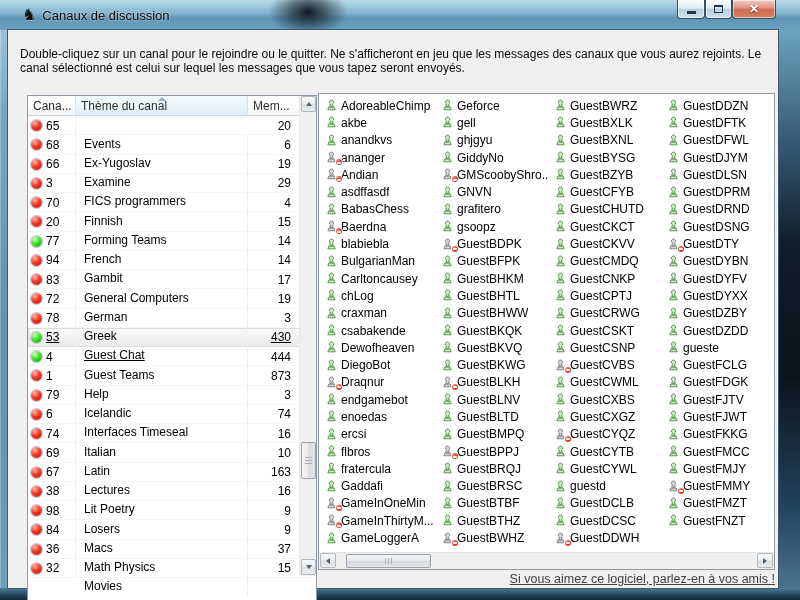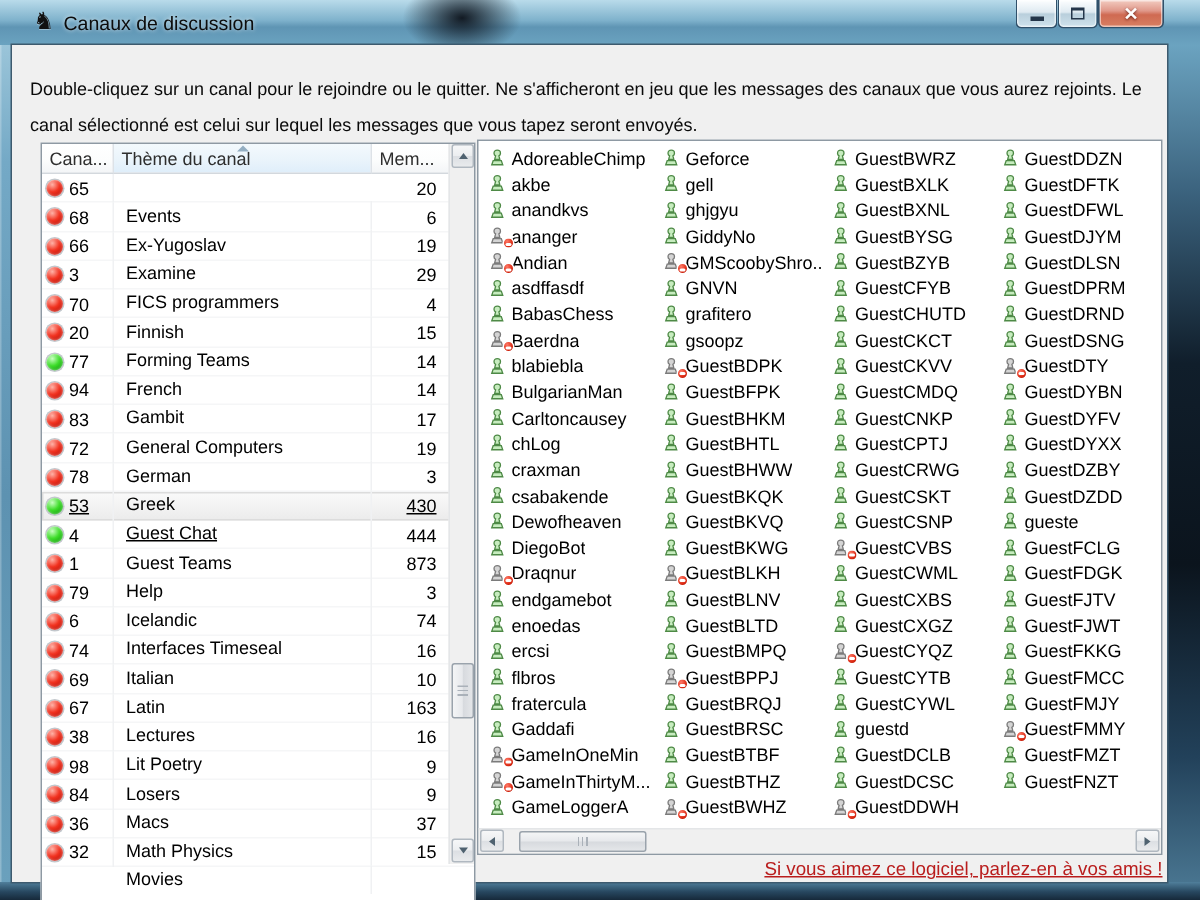--- a/index.html
+++ b/index.html
@@ -47,21 +47,21 @@
     background:linear-gradient(180deg,#507f9b 0%,#27475f 55%,#16293a 100%);
   }
 
   
   .content {
     position:absolute; left:8px; top:30px; width:770px; height:558px;
     background:#f0f0f0; box-shadow:0 0 0 1px #3d5a6e;
   }
   .instructions {
     position:absolute; left:12px; top:17px; width:750px;
-    font-size:12px; line-height:24px; color:#0a0a0a;
+    font-size:12px; line-height:14px; color:#0a0a0a;
   }
 
   
   .channel-table {
     position:absolute; left:19px; top:65px; width:290px; height:570px;
     background:#fff; border:1px solid #8e99a3; overflow:hidden;
   }
   .thead { display:flex; height:20px; }
   .th {
     position:relative; padding:3px 5px 0 5px; font-size:12px; color:#2e2e2e;
@@ -138,21 +138,21 @@
   .badge {
     position:absolute; right:-5px; bottom:-2px; width:8px; height:8px; border-radius:50%;
     background:radial-gradient(circle at 35% 30%, #ff7a68 0%, #dd2b14 60%, #a51405 100%);
     border:1px solid #fff;
   }
   .badge::after { content:""; position:absolute; left:1px; right:1px; top:2.5px; height:2px; background:#fff; border-radius:1px; }
   .user-name { white-space:nowrap; overflow:hidden; max-width:92px; }
 
   .footer-link {
     position:absolute; right:3px; bottom:2px; font-size:12.5px;
-    color:#b91c1c; text-decoration:underline; cursor:pointer;
+    color:#404040; text-decoration:underline; cursor:pointer;
   }
 </style>
 </head>
 <body>
 
 <div class="window">
 
   <div class="titlebar">
     <span class="win-icon">♞</span>
     <span class="win-title">Canaux de discussion</span>

